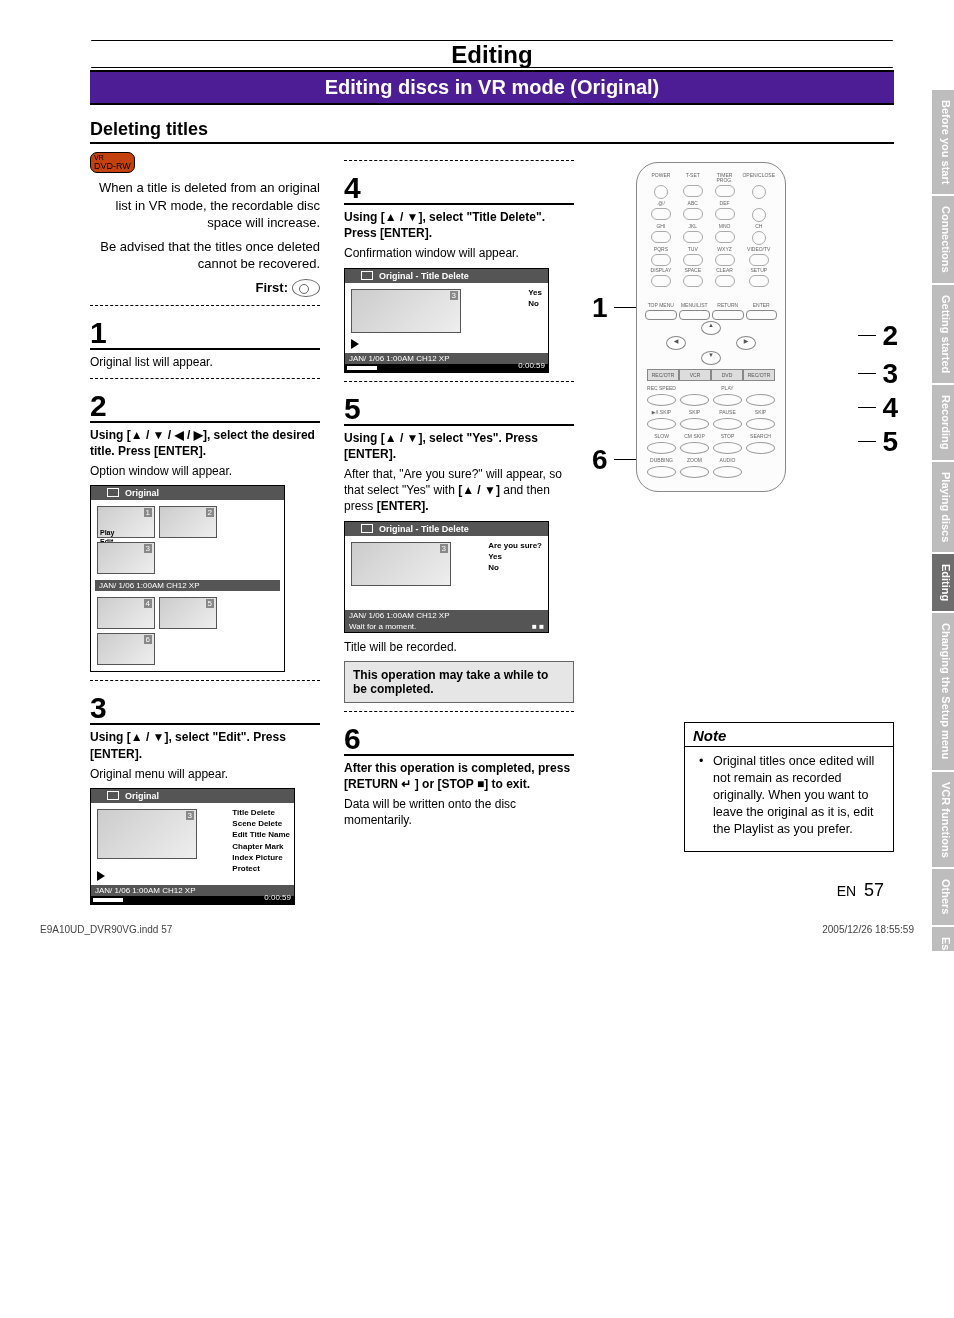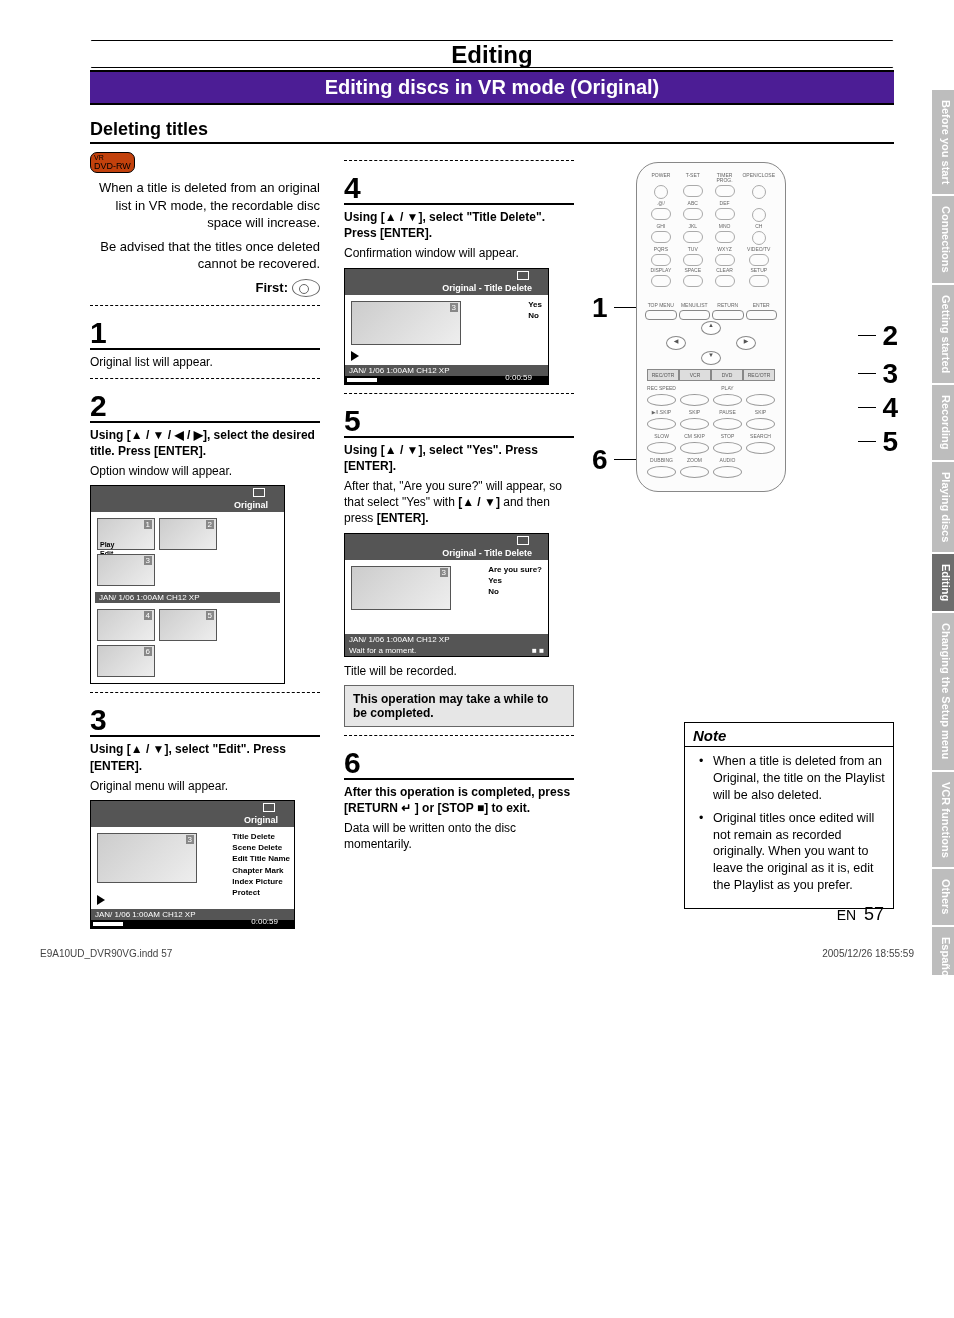--- a/index.html
+++ b/index.html
@@ -30,30 +30,30 @@
   .bold { font-weight:bold; }
   .first-line { display:flex; align-items:center; gap:4px;justify-content:flex-end; }
 
   .dashline { border-top:1px dashed #000; margin:8px 0; }
 
   .stepnum { font-size:30px; font-weight:bold; line-height:1; border-bottom:2px solid #000; display:inline-block; width:100%; margin:4px 0 4px 0; }
   .step-instr { font-size:12px; line-height:1.35; margin-bottom:4px; }
 
   
   .miniscreen { border:1px solid #000; margin:6px 0; font-size:9px; background:#fff; }
-  .ms-title { background:#555; color:#fff; padding:2px 16px; font-size:9px; font-weight:bold; display:flex; align-items:flex-end; gap:3px;flex-direction:column;}
+  .ms-title { background:#555; color:#fff; padding:2px 16px; font-size:9px; font-weight:bold; display:flex; align-items:flex-start; gap:3px;}
   .ms-body { padding:4px; position:relative; min-height:60px; }
   .thumb { width:58px; height:32px; border:1px solid #555; background:linear-gradient(135deg,#ccc 0%,#eee 100%); display:inline-block; margin:2px; position:relative; }
   .thumb .n { position:absolute; top:1px; right:2px; background:#888; color:#fff; font-size:8px; padding:0 2px; }
   .thumb .lab { position:absolute; bottom:1px; left:2px; font-size:7px; color:#000; font-weight:bold; line-height:1.1;}
   .ms-row { display:flex; flex-wrap:wrap; }
   .ms-caption { background:#555; color:#fff; font-size:8px; padding:1px 4px; }
   .ms-progress { background:#000; height:8px; position:relative; }
   .ms-progress .bar { position:absolute; left:2px; top:2px; height:4px; width:15%; background:#fff;}
-  .ms-time { position:absolute; right:16px; bottom:2px; color:#fff; font-size:8px; }
+  .ms-time { position:absolute; right:3px; bottom:2px; color:#fff; font-size:8px; }
   .opt-list { position:absolute; top:4px; right:4px; font-size:8px; font-weight:bold; line-height:1.4; }
   .opt-list div { white-space:nowrap; }
   .yn { position:absolute; top:4px; right:6px; font-size:8px; font-weight:bold; line-height:1.4;}
   .playhead { position:absolute; bottom:4px; left:6px; width:0;height:0;border-top:5px solid transparent;border-bottom:5px solid transparent;border-left:8px solid #000;}
   .wait-row { background:#555; color:#fff; font-size:8px; padding:1px 4px; display:flex; justify-content:space-between;}
 
   .infobox { border:1px solid #666; background:#e6e6e6; font-size:12px; padding:6px 8px; margin:6px 0; font-weight:bold;}
 
   
   .notebox { border:1.5px solid #000; width:210px; margin-left:auto; margin-top:200px; }
@@ -387,21 +387,20 @@
         <div class="call-line" style="top:211px; right:18px; width:18px;"></div>
         <div class="callout-r" style="top:230px; right:-4px;">4</div>
         <div class="call-line" style="top:245px; right:18px; width:18px;"></div>
         <div class="callout-r" style="top:264px; right:-4px;">5</div>
         <div class="call-line" style="top:279px; right:18px; width:18px;"></div>
       </div>
 
       <div class="notebox">
         <div class="note-head">Note</div>
         <ul class="note-body">
-          <li>When a title is deleted from an Original, the title on the Playlist will be also deleted.</li>
           <li>Original titles once edited will not remain as recorded originally. When you want to leave the original as it is, edit the Playlist as you prefer.</li>
         </ul>
       </div>
     </div>
   </div>
 
 </div>
 
 <div class="sidetabs">
   <div class="tab">Before you start</div>

